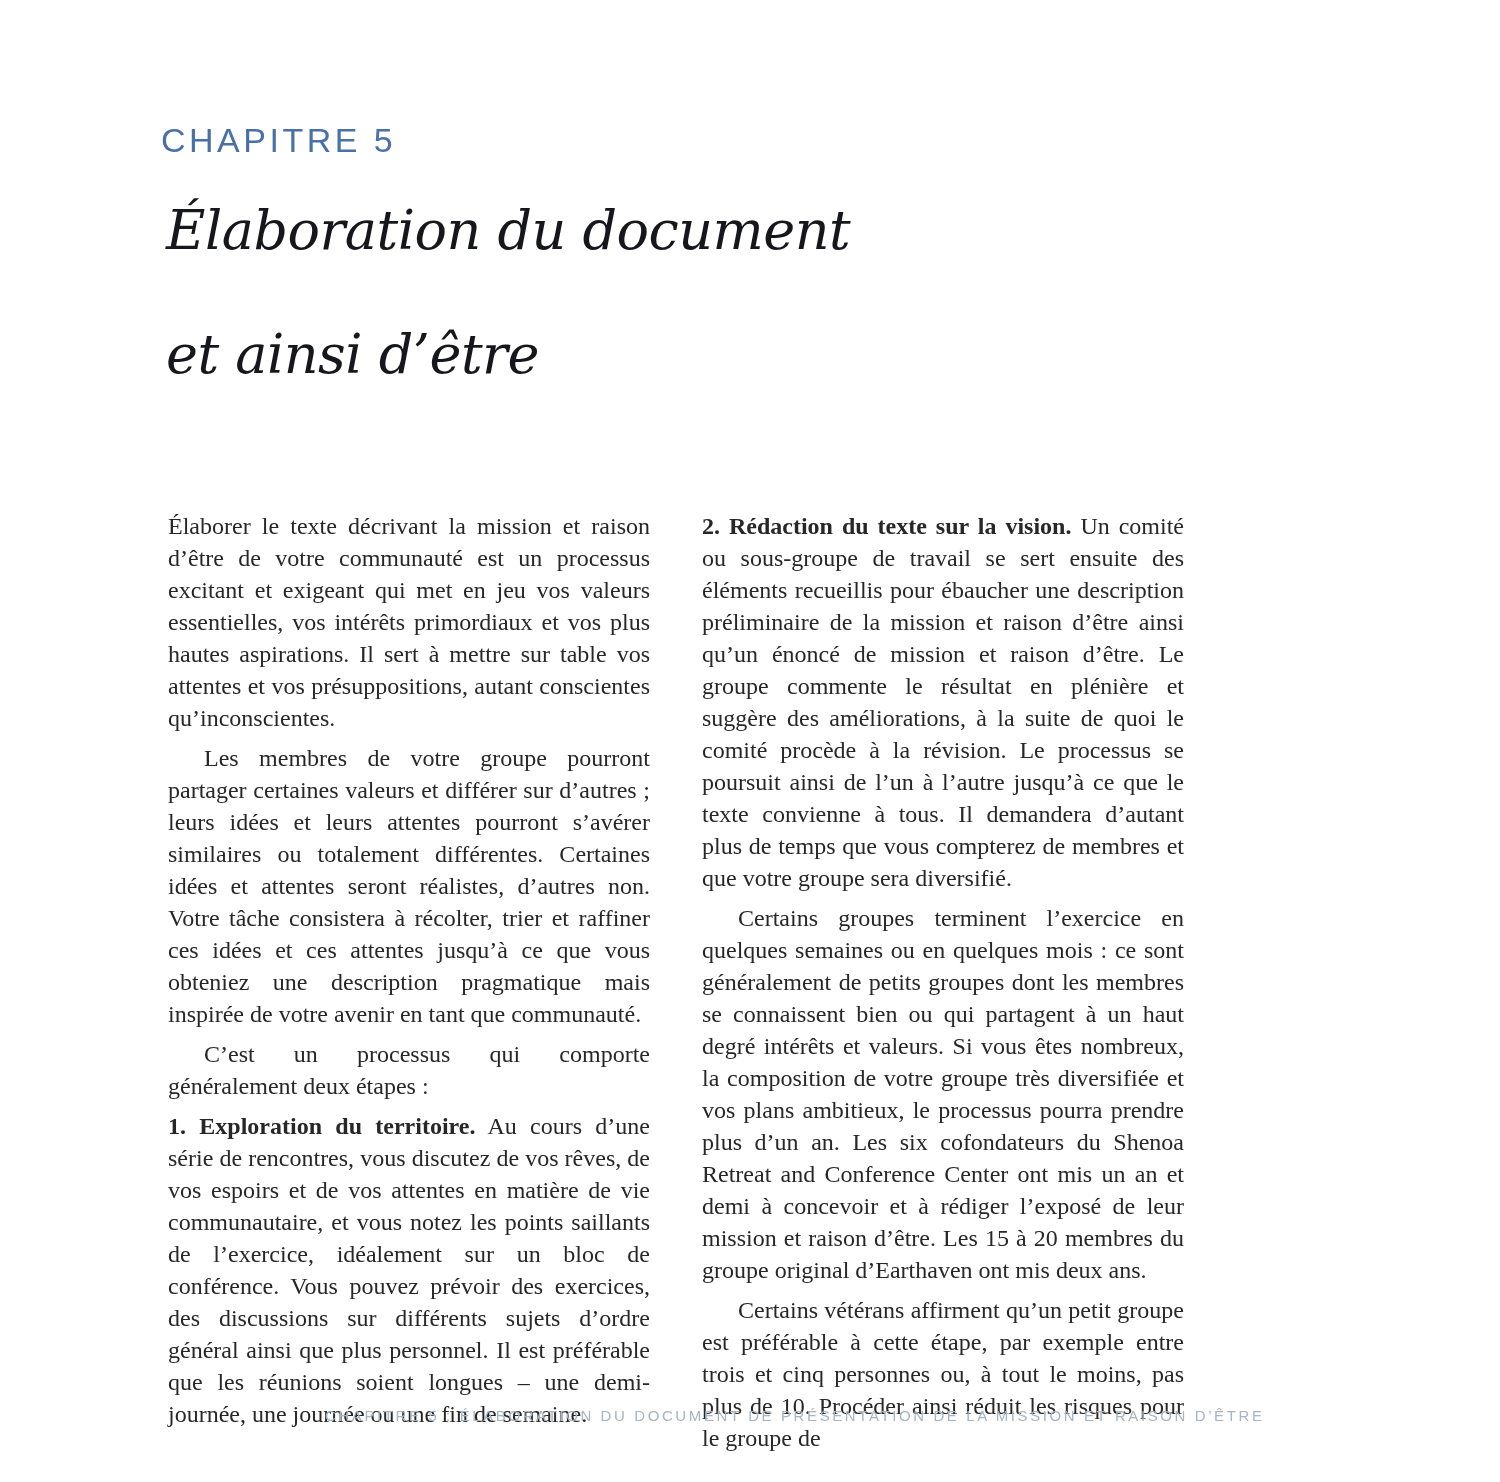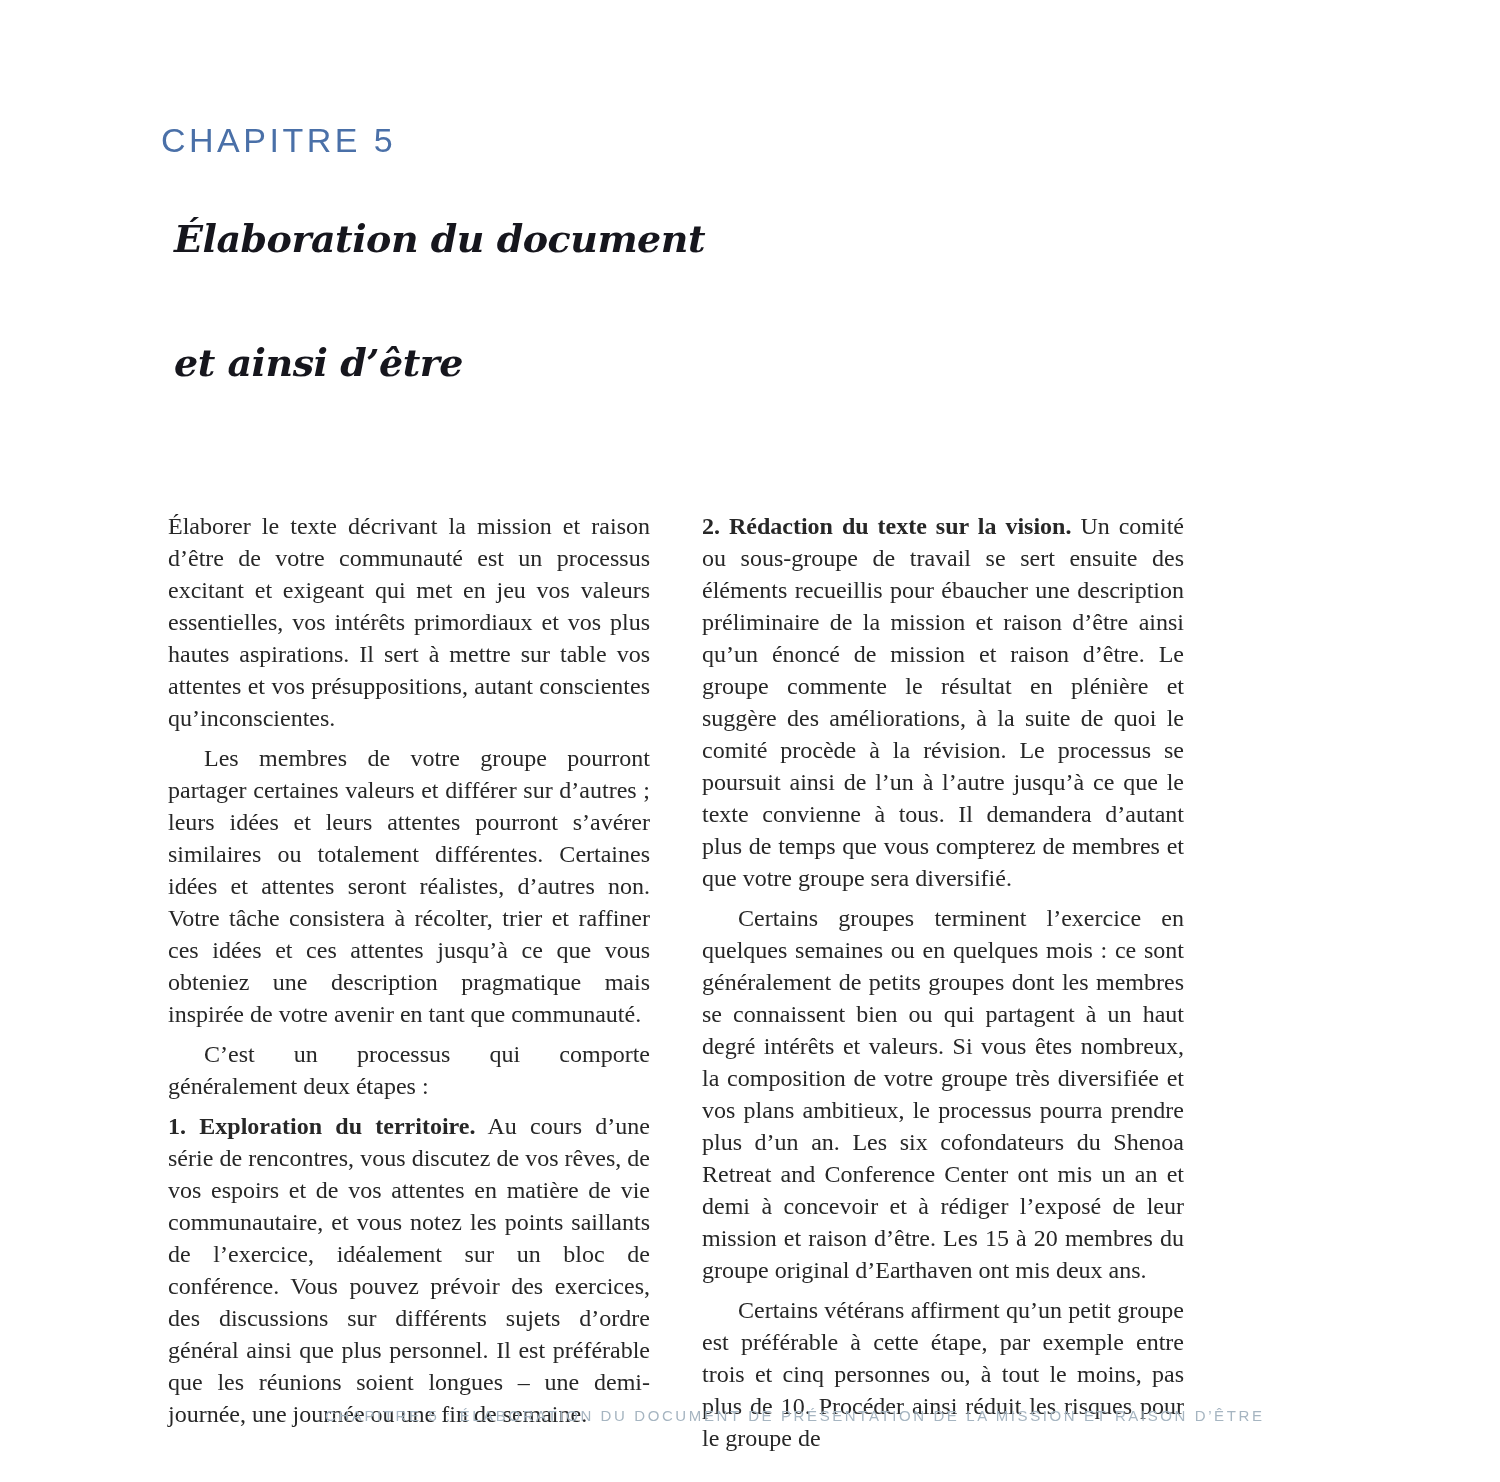--- a/index.html
+++ b/index.html
@@ -19,25 +19,25 @@
     font-weight:400;
     font-size:34px;
     line-height:40px;
     letter-spacing:3.5px;
     color:#4a70a8;
   }
   .title{
     position:absolute;
     left:158px;
     top:192px;
-    margin:16px;
+    margin:8px;
     font-family:"DejaVu Serif",serif;
     font-style:italic;
-    font-weight:700;
-    font-size:38px;
+    font-weight:400;
+    font-size:54px;
     line-height:62px;
     letter-spacing:-0.5px;
     color:#16161d;
   }
   .columns{
     position:absolute;
     left:160px;
     top:502px;
     width:1032px;
     display:flex;

